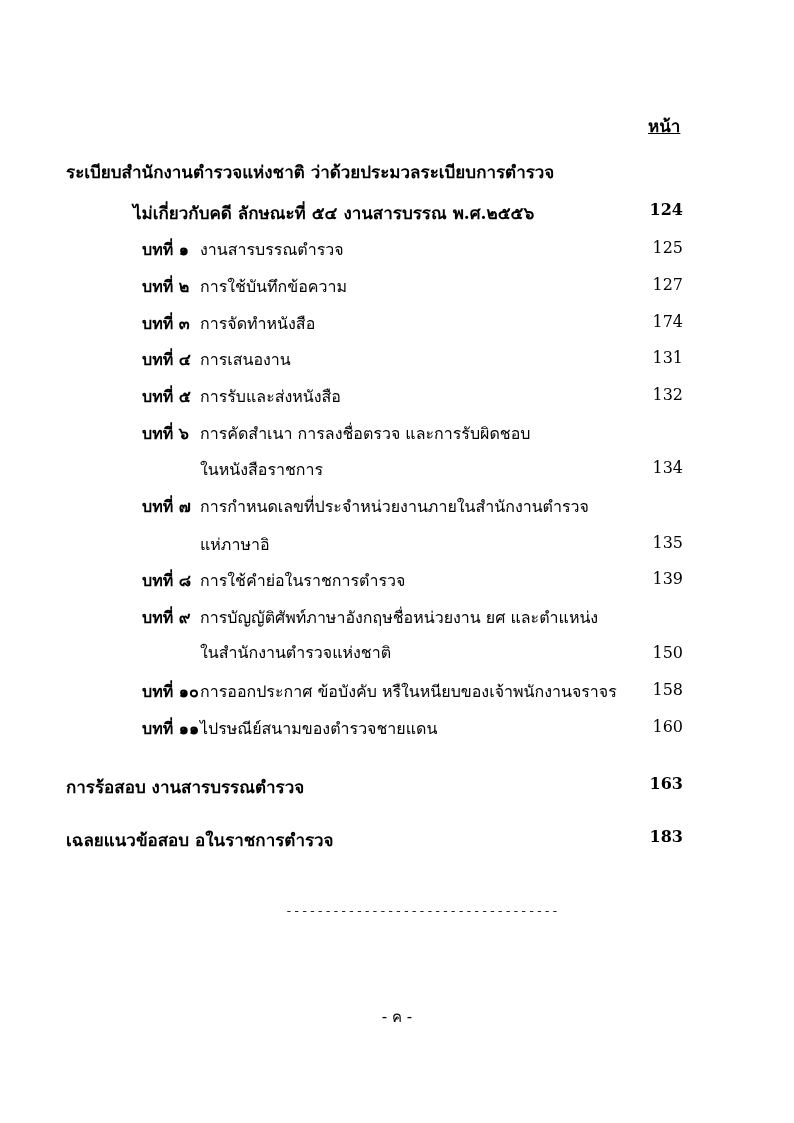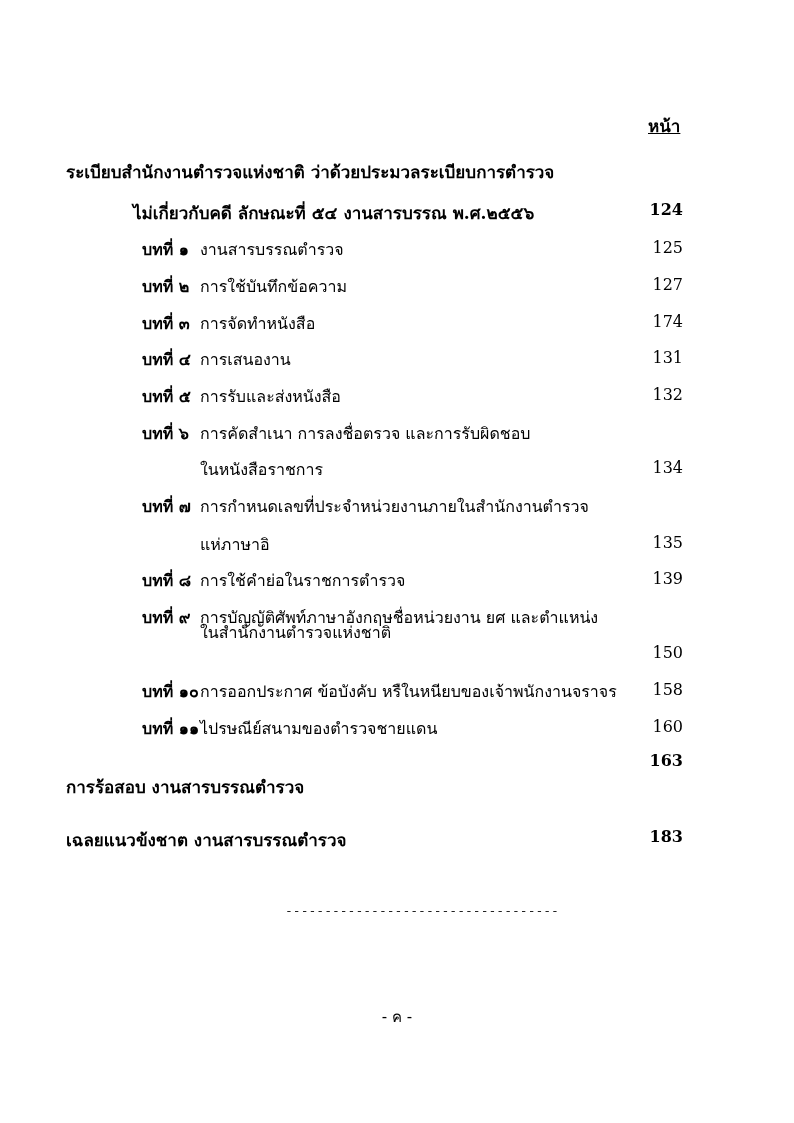--- a/index.html
+++ b/index.html
@@ -55,31 +55,31 @@
   <div class="abs ch-title" style="top:494px">การกำหนดเลขที่ประจำหน่วยงานภายในสำนักงานตำรวจ</div>
   <div class="abs ch-title" style="top:532px">แห่ภาษาอิ</div>
   <div class="abs pg" style="top:533px">135</div>
 
   <div class="abs ch-label" style="top:568px">บทที่ ๘</div>
   <div class="abs ch-title" style="top:568px">การใช้คำย่อในราชการตำรวจ</div>
   <div class="abs pg" style="top:569px">139</div>
 
   <div class="abs ch-label" style="top:605px">บทที่ ๙</div>
   <div class="abs ch-title" style="top:605px">การบัญญัติศัพท์ภาษาอังกฤษชื่อหน่วยงาน ยศ และตำแหน่ง</div>
-  <div class="abs ch-title" style="top:620px">ในสำนักงานตำรวจแห่งชาติ</div>
+  <div class="abs ch-title" style="top:640px">ในสำนักงานตำรวจแห่งชาติ</div>
   <div class="abs pg" style="top:643px">150</div>
 
   <div class="abs ch-label" style="top:679px">บทที่ ๑๐</div>
   <div class="abs ch-title" style="top:679px">การออกประกาศ ข้อบังคับ หรืในหนียบของเจ้าพนักงานจราจร</div>
   <div class="abs pg" style="top:680px">158</div>
 
   <div class="abs ch-label" style="top:716px">บทที่ ๑๑</div>
   <div class="abs ch-title" style="top:716px">ไปรษณีย์สนามของตำรวจชายแดน</div>
   <div class="abs pg" style="top:717px">160</div>
 
   <div class="abs sec-title" style="top:773px">การร้อสอบ  งานสารบรรณตำรวจ</div>
-  <div class="abs pg bold" style="top:751px">163</div>
-  <div class="abs sec-title" style="top:826px">เฉลยแนวข้งชาต  งานสารบรรณตำรวจ</div>
+  <div class="abs pg bold" style="top:774px">163</div>
+  <div class="abs sec-title" style="top:826px">เฉลยแนวข้อสอบ  อในราชการตำรวจ</div>
   <div class="abs pg bold" style="top:827px">183</div>
 
   <div class="abs divider">-----------------------------------</div>
   <div class="abs footer">- ค -</div>
 </div>
 
 </body></html>

